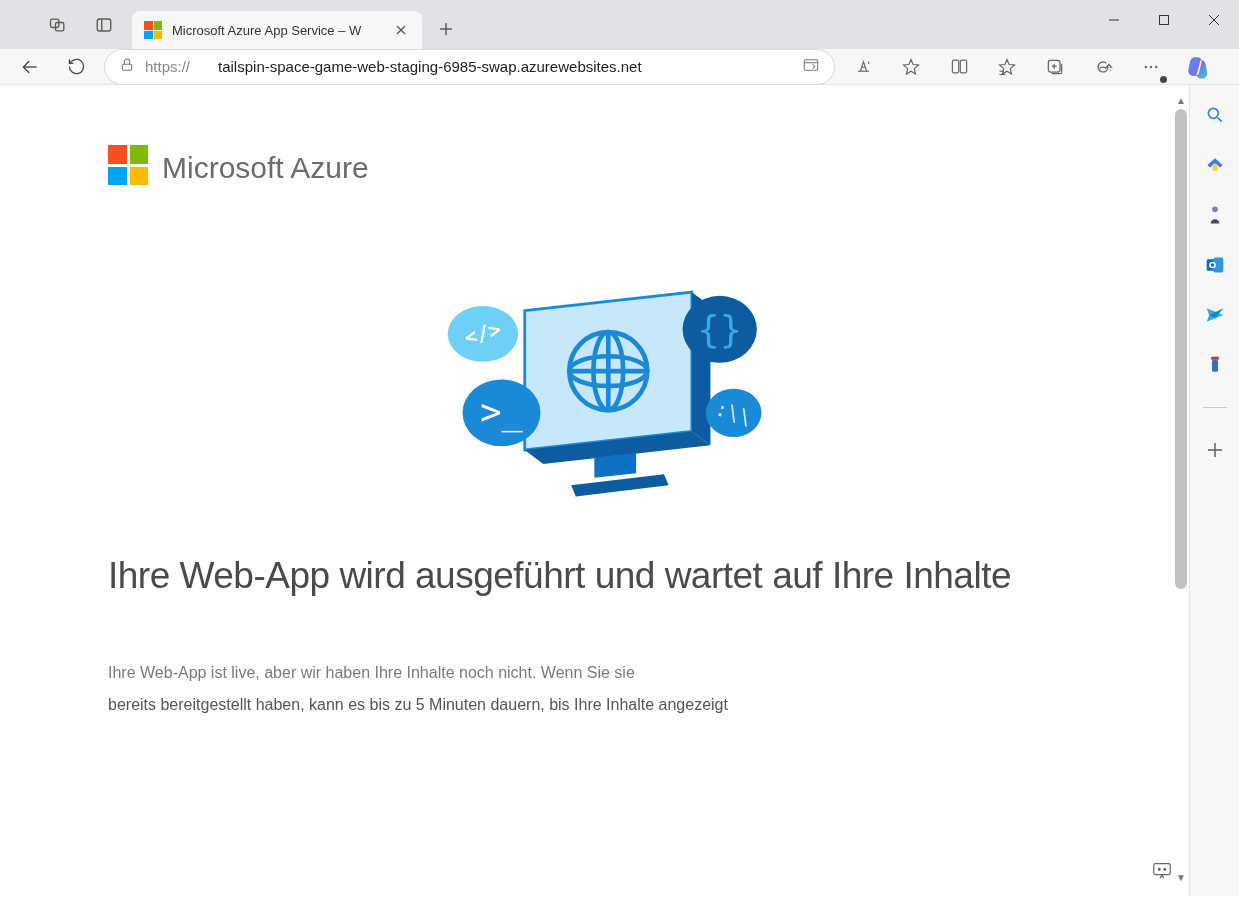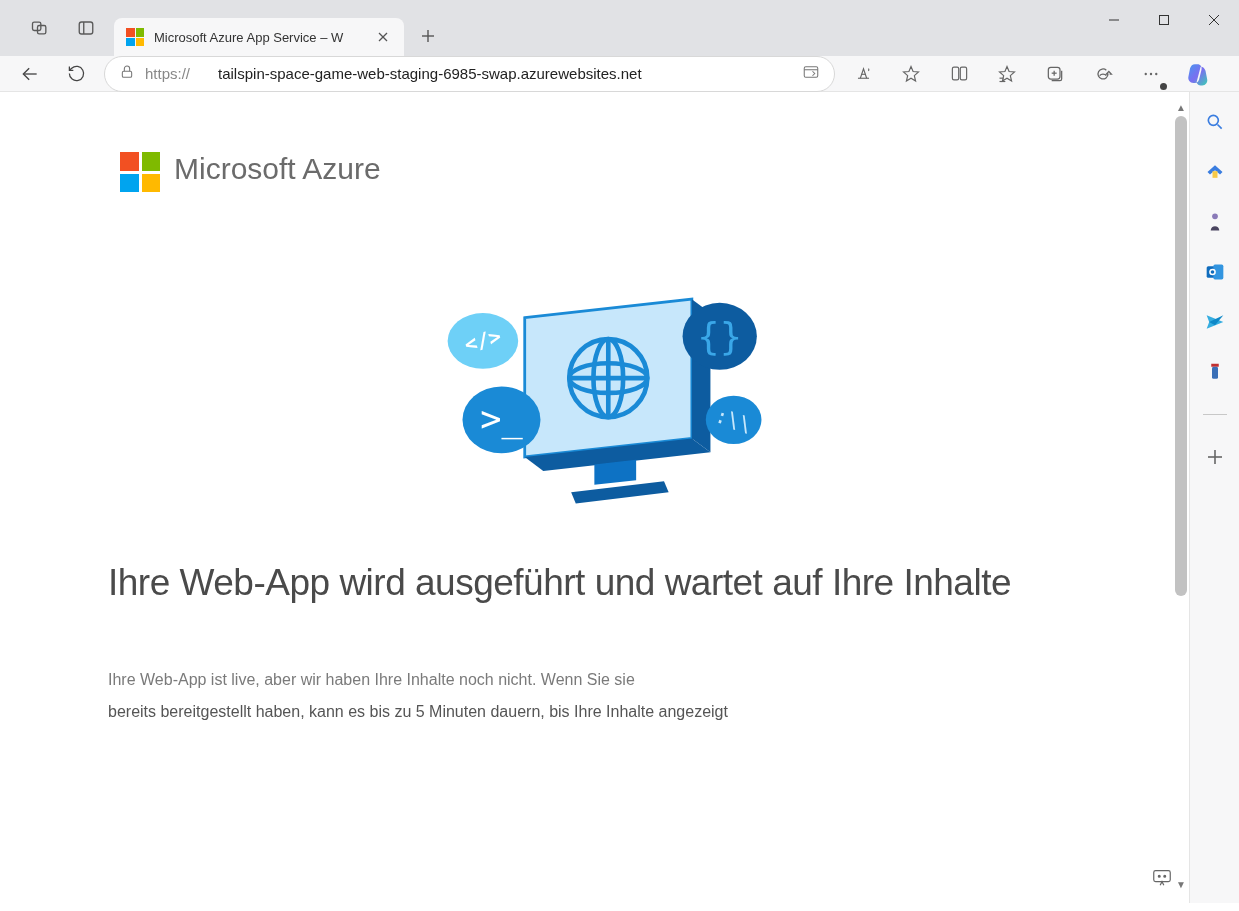--- a/index.html
+++ b/index.html
@@ -7,25 +7,26 @@
   font-family: "Segoe UI", Arial, sans-serif;
   background: #ffffff;
   width: 1239px;
   height: 911px;
   overflow: hidden;
   position: relative;
 }
 
 
 .title-bar {
-  height: 56px;
+  height: 49px;
   background: #e1e2e5;
   display: flex;
   align-items: flex-end;
   position: relative;
+  padding-left: 18px;
 }
 .title-left {
   display: flex;
   align-items: center;
   padding-left: 20px;
   height: 100%;
   gap: 6px;
 }
 .title-icon {
   width: 40px;
@@ -133,21 +134,21 @@
   width: 12px; height: 14px; display:flex;align-items:center;justify-content:center;
   color:#777; font-size:10px;
 }
 .scroll-thumb {
   position:absolute; left:0; top:16px; width:12px; height:480px;
   background:#c2c2c2; border-radius:6px;
 }
 .page {
   padding: 60px 100px 40px 100px;
 }
-.azure-logo { display:flex; align-items:flex-start; gap: 14px; margin-left: 12px; }
+.azure-logo { display:flex; align-items:flex-end; gap: 14px; }
 .ms-flag {
   width: 40px; height: 40px;
   display: grid;
   grid-template-columns: 1fr 1fr;
   grid-template-rows: 1fr 1fr;
   gap: 3px;
 }
 .ms-flag div:nth-child(1){background:#F25022;}
 .ms-flag div:nth-child(2){background:#7FBA00;}
 .ms-flag div:nth-child(3){background:#00A4EF;}

